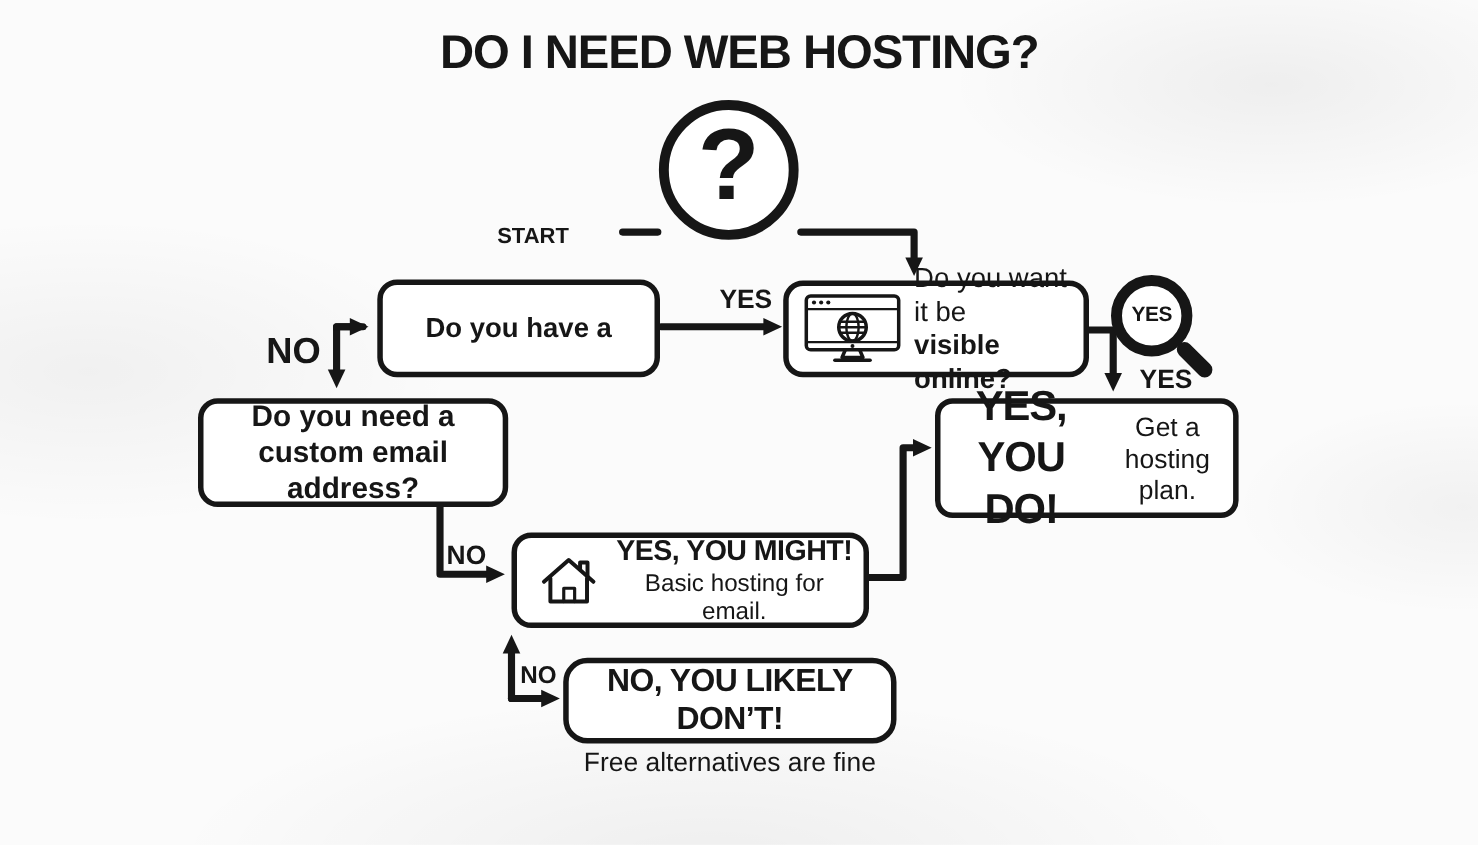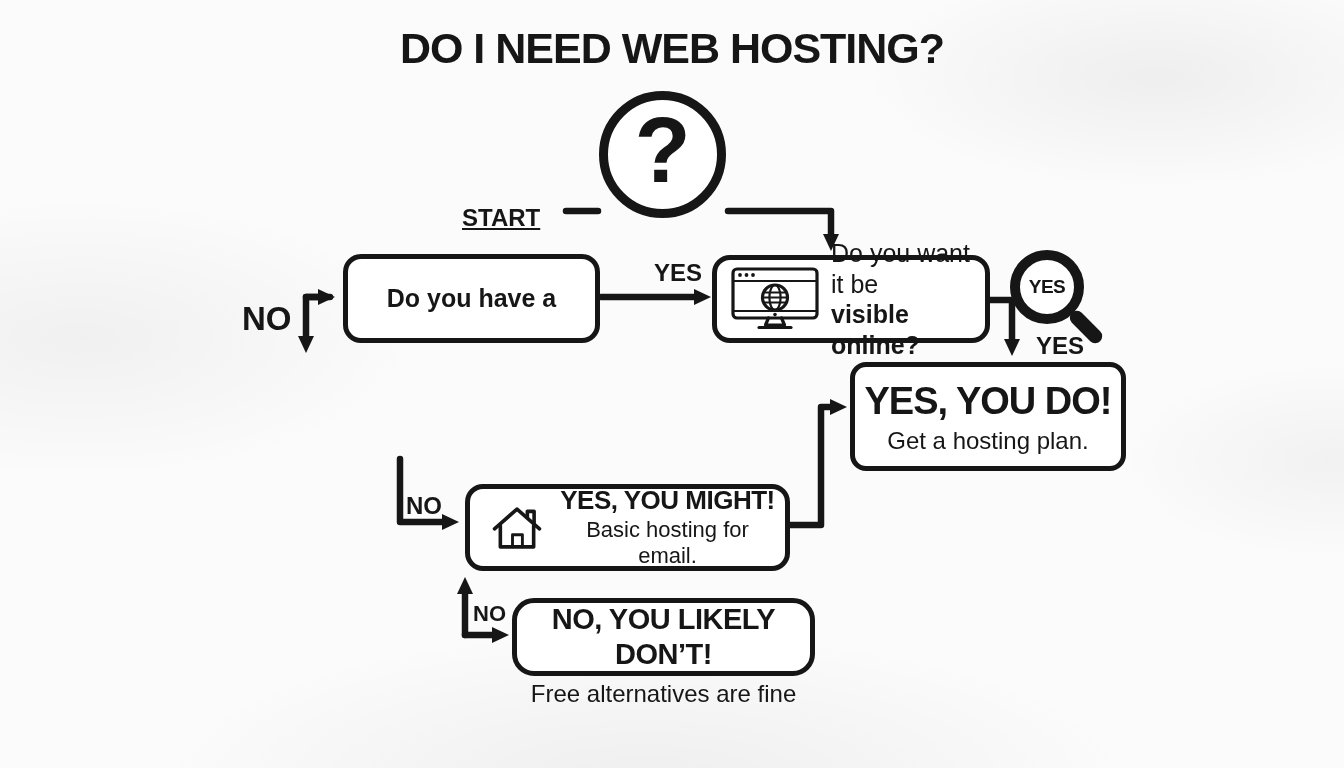--- a/index.html
+++ b/index.html
@@ -84,21 +84,21 @@
     <path class="ln" d="M400 459 V522 H444" marker-end="url(#ah)"></path>
     <path class="ln" d="M789 525 H821 V407 H832" marker-end="url(#ah)"></path>
     <path class="ln" d="M465 635 V592" marker-end="url(#ah)"></path>
     <path class="ln" d="M465 635 H494" marker-end="url(#ah)"></path>
   </svg>
 
   <div class="qcircle">
     <span>?</span>
   </div>
 
-  <div class="lbl" style="left:462px;top:204px;font-size:24px;text-decoration:underline;">START</div>
+  <div class="lbl" style="left:452px;top:204px;font-size:20px;">START</div>
 
   <div class="box" style="left:343px;top:254px;width:257px;height:89px;">
     <div style="font-size:25px;font-weight:700;">
       <div>Do you have a</div>
     </div>
   </div>
 
   <div class="box" style="left:712px;top:255px;width:278px;height:88px;justify-content:flex-start;padding:0 8px 0 12px;">
     <svg class="icon" width="92" height="66" viewBox="0 0 92 66" style="margin-right:10px;">
       <rect class="s3" x="4" y="3" width="84" height="49" rx="4"></rect>
@@ -113,22 +113,28 @@
       <circle class="f" cx="46" cy="48.6" r="1.8"></circle>
       <path class="s3" d="M39.5 52 L36.5 59 H55.5 L52.5 52"></path>
       <path class="s3" d="M30 61.5 H62"></path>
     </svg>
     <div style="font-size:25px;text-align:left;flex:1;">
       <div class="reg">Do you want it be</div>
       <div class="bold">visible online?</div>
     </div>
   </div>
 
+  <div class="box" style="left:180px;top:362px;width:282px;height:99px;">
+    <div style="font-size:27px;font-weight:700;">
+      <div>Do you need a</div>
+      <div>custom email address?</div>
+    </div>
+  </div>
 
-  <div class="box" style="left:850px;top:362px;width:276px;height:109px;border-radius:16px;flex-direction:column;">
+  <div class="box" style="left:850px;top:362px;width:276px;height:109px;border-radius:16px;flex-direction:row;">
     <div style="font-size:38px;font-weight:700;letter-spacing:-1px;">YES, YOU DO!</div>
     <div style="font-size:24px;font-weight:400;margin-top:2px;">Get a hosting plan.</div>
   </div>
 
   <div class="box" style="left:465px;top:484px;width:325px;height:87px;justify-content:flex-start;padding:0 10px 0 20px;">
     <svg class="icon" width="54" height="56" viewBox="0 0 60 60" style="margin-right:16px;">
       <path class="s4" d="M5 31 L30 9 L55 31"></path>
       <path class="s4" d="M41.5 18.5 V11.5 H49 V25"></path>
       <path class="s4" d="M11.5 27.5 V51 H48.5 V27.5"></path>
       <path class="s3" d="M25 51 V37.5 H36 V51"></path>

